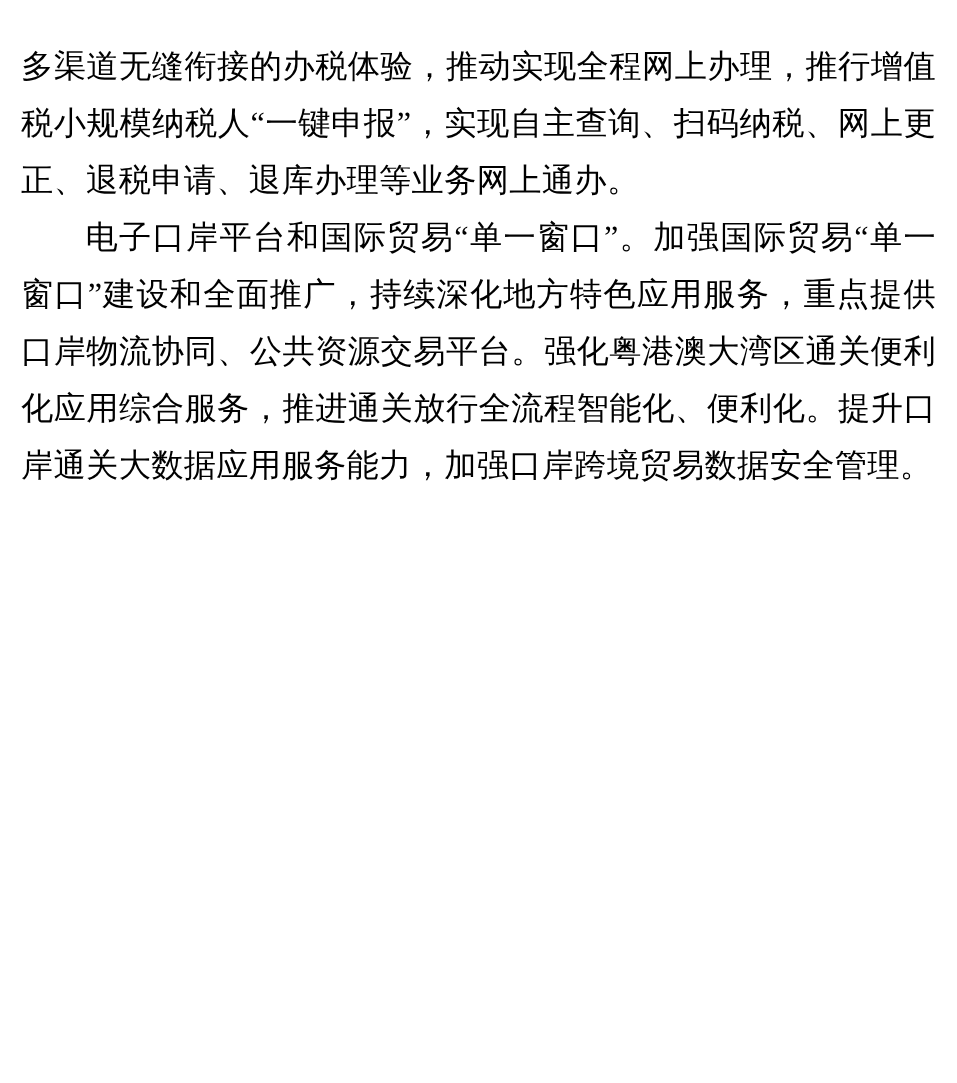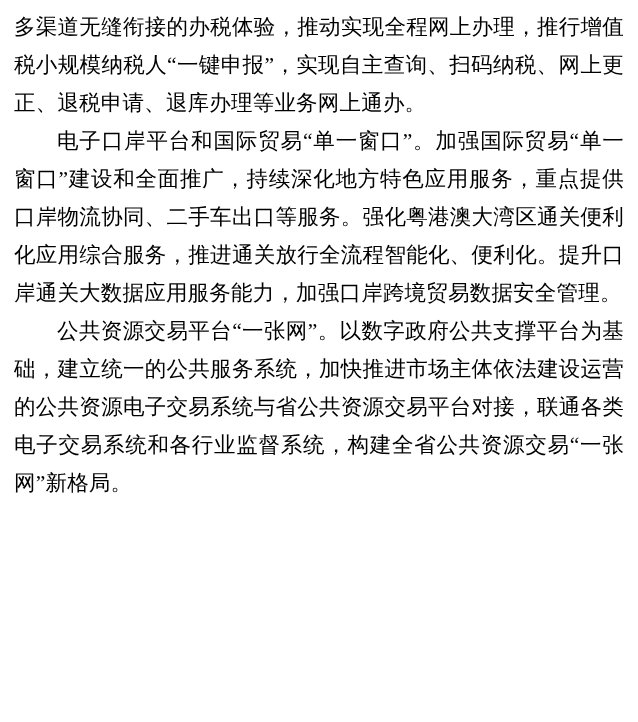--- a/index.html
+++ b/index.html
@@ -11,34 +11,33 @@
     height: 722px;
     background: #ffffff;
     font-family: "Liberation Serif", "DejaVu Serif", serif;
     color: #000000;
     overflow: hidden;
   }
   #page {
     box-sizing: border-box;
     width: 638px;
     height: 722px;
-    padding: 8px 14px 0 14px;
+    padding: 25px 14px 0 14px;
   }
   .para {
     font-size: 21.5px;
     line-height: 38px;
     text-align: justify;
     text-justify: inter-ideograph;
     letter-spacing: 0.2px;
     margin: 0;
   }
   .indent {
     text-indent: 43px;
   }
 </style>
 </head>
 <body>
 
 <div id="page">
   <p class="para">多渠道无缝衔接的办税体验，推动实现全程网上办理，推行增值税小规模纳税人“一键申报”，实现自主查询、扫码纳税、网上更正、退税申请、退库办理等业务网上通办。</p>
-  <p class="para indent">电子口岸平台和国际贸易“单一窗口”。加强国际贸易“单一窗口”建设和全面推广，持续深化地方特色应用服务，重点提供口岸物流协同、二手车出口等服务。强化粤港澳大湾区通关便利化应用综合服务，推进通关放行全流程智能化、便利化。提升口岸通关大数据应用服务能力，加强口岸跨境贸易数据安全管理。</p>
-  <p class="para indent">公共资源交易平台“一张网”。以数字政府公共支撑平台为基础，建立统一的公共服务系统，加快推进市场主体依法建设运营的公共资源电子交易系统与省公共资源交易平台对接，联通各类电子交易系统和各行业监督系统，构建全省公共资源交易“一张网”新格局。</p>
+  <p class="para indent">电子口岸平台和国际贸易“单一窗口”。加强国际贸易“单一窗口”建设和全面推广，持续深化地方特色应用服务，重点提供口岸物流协同、公共资源交易平台。强化粤港澳大湾区通关便利化应用综合服务，推进通关放行全流程智能化、便利化。提升口岸通关大数据应用服务能力，加强口岸跨境贸易数据安全管理。</p>
 </div>
 
 </body></html>

